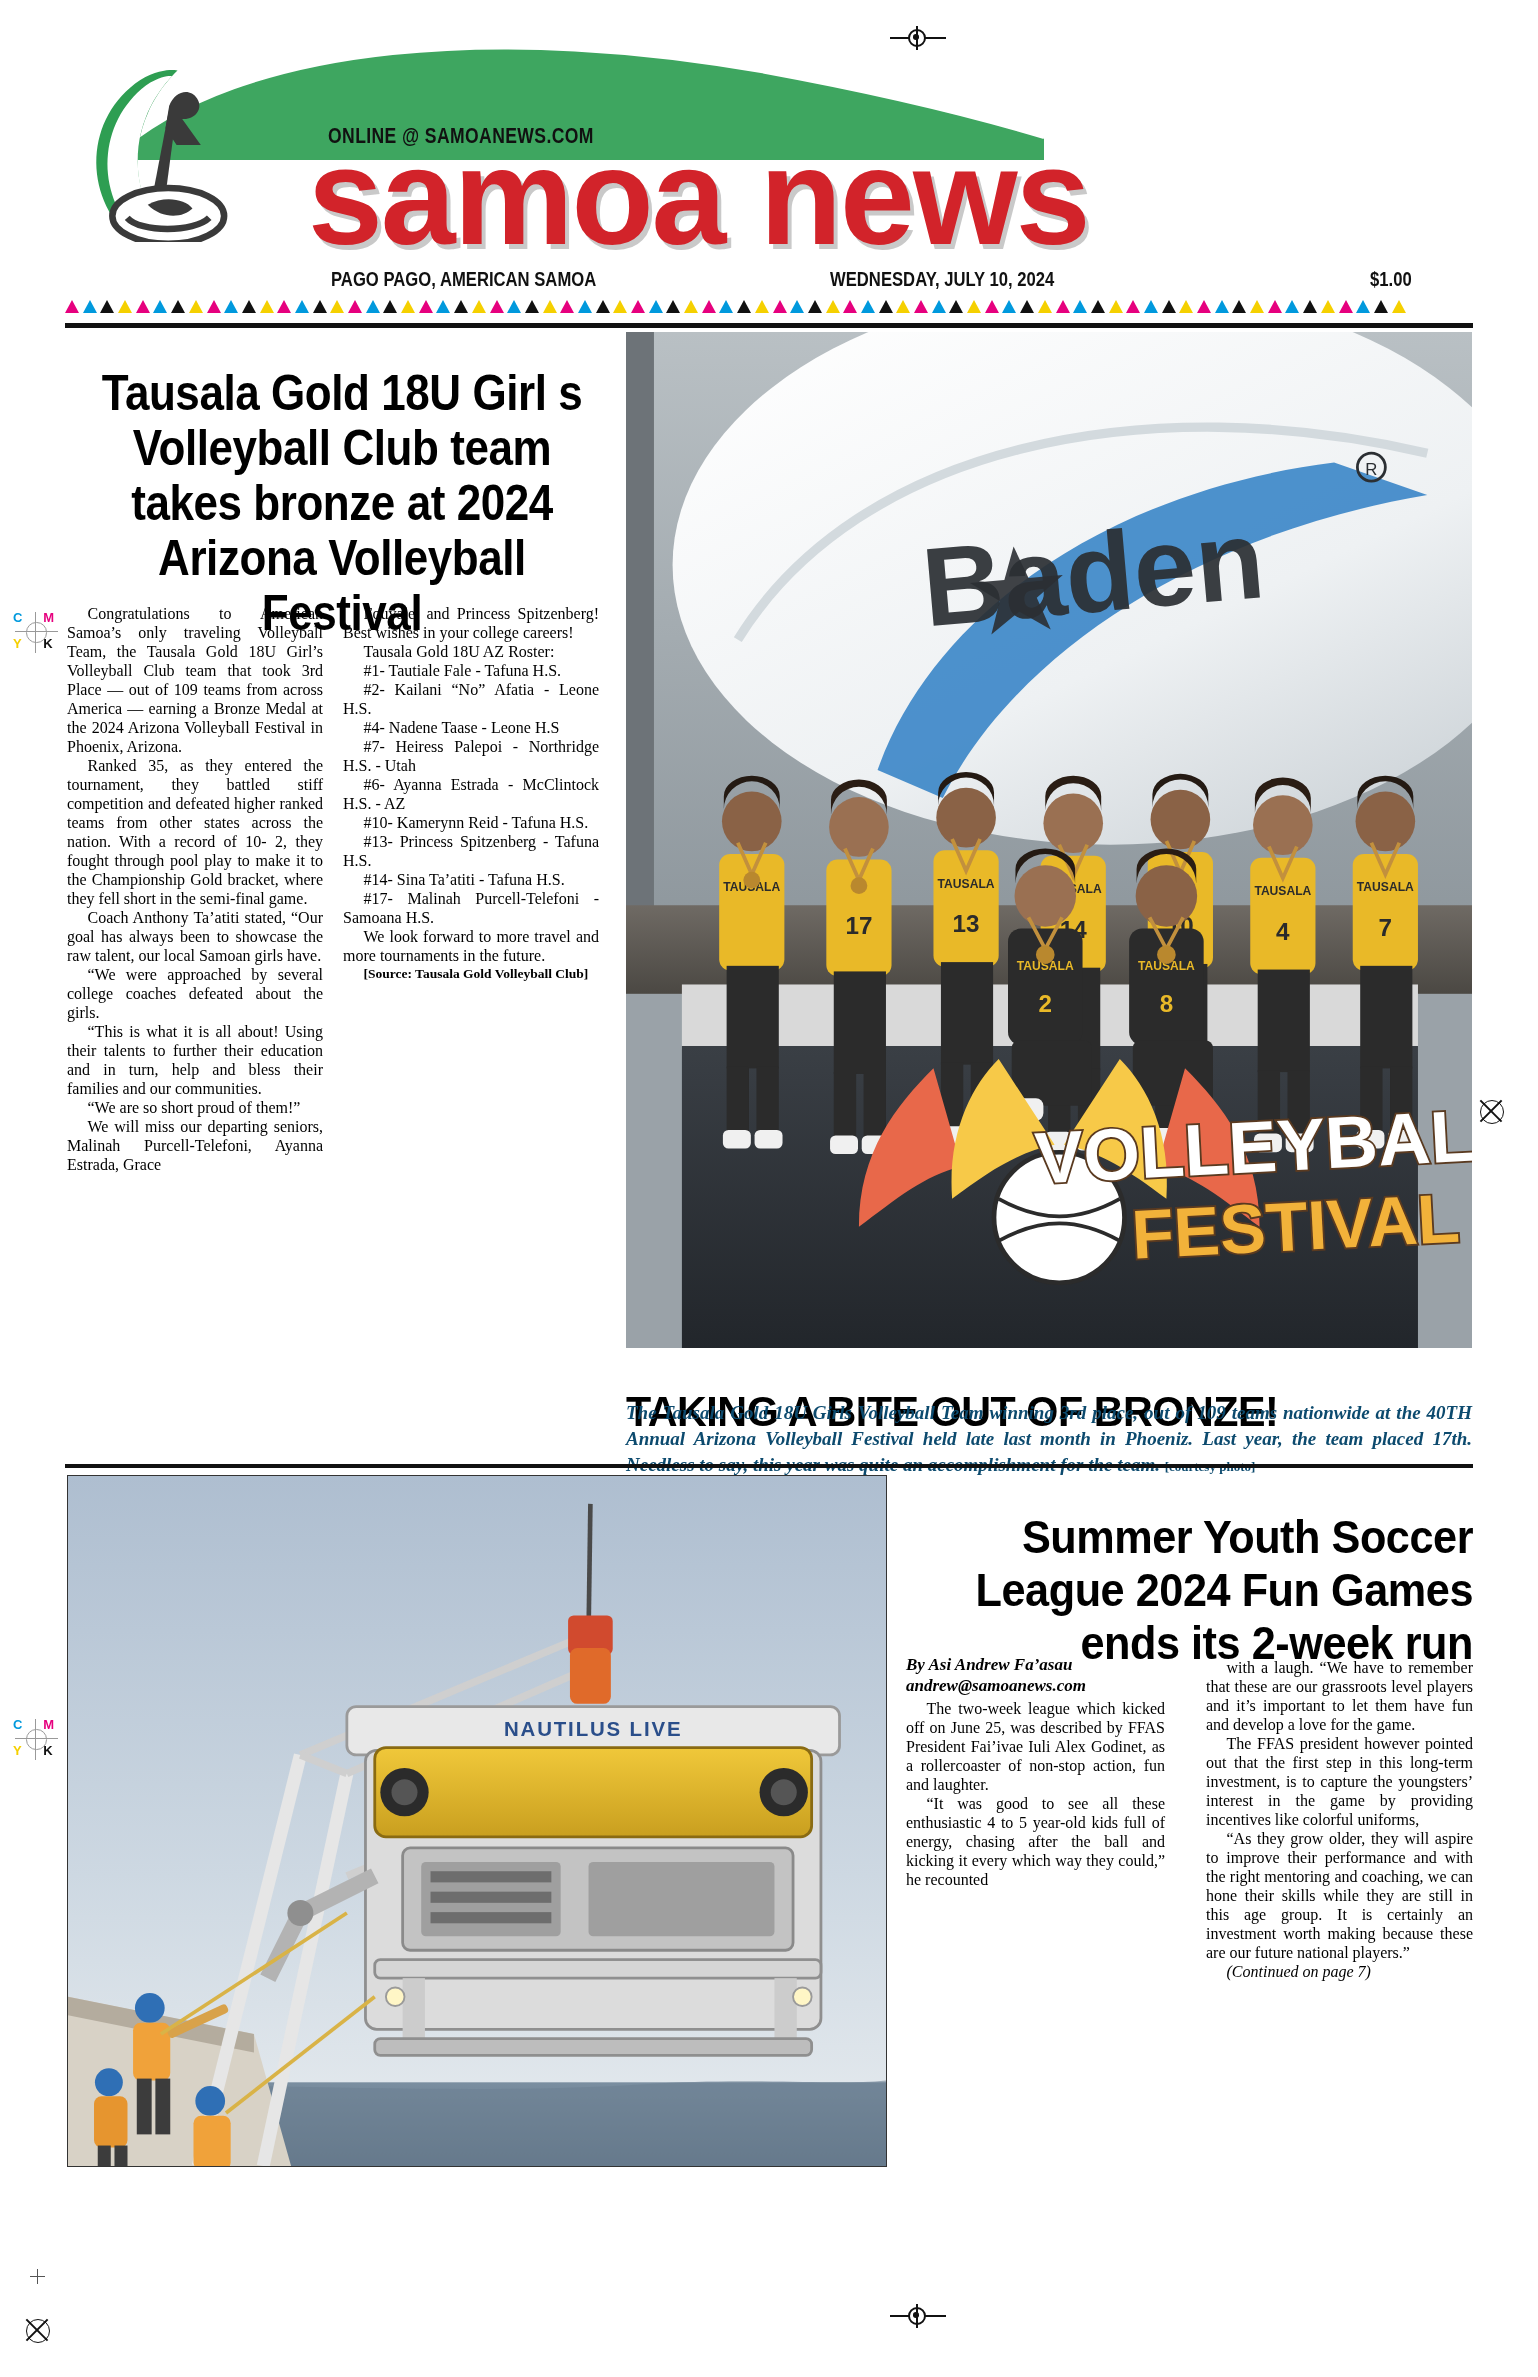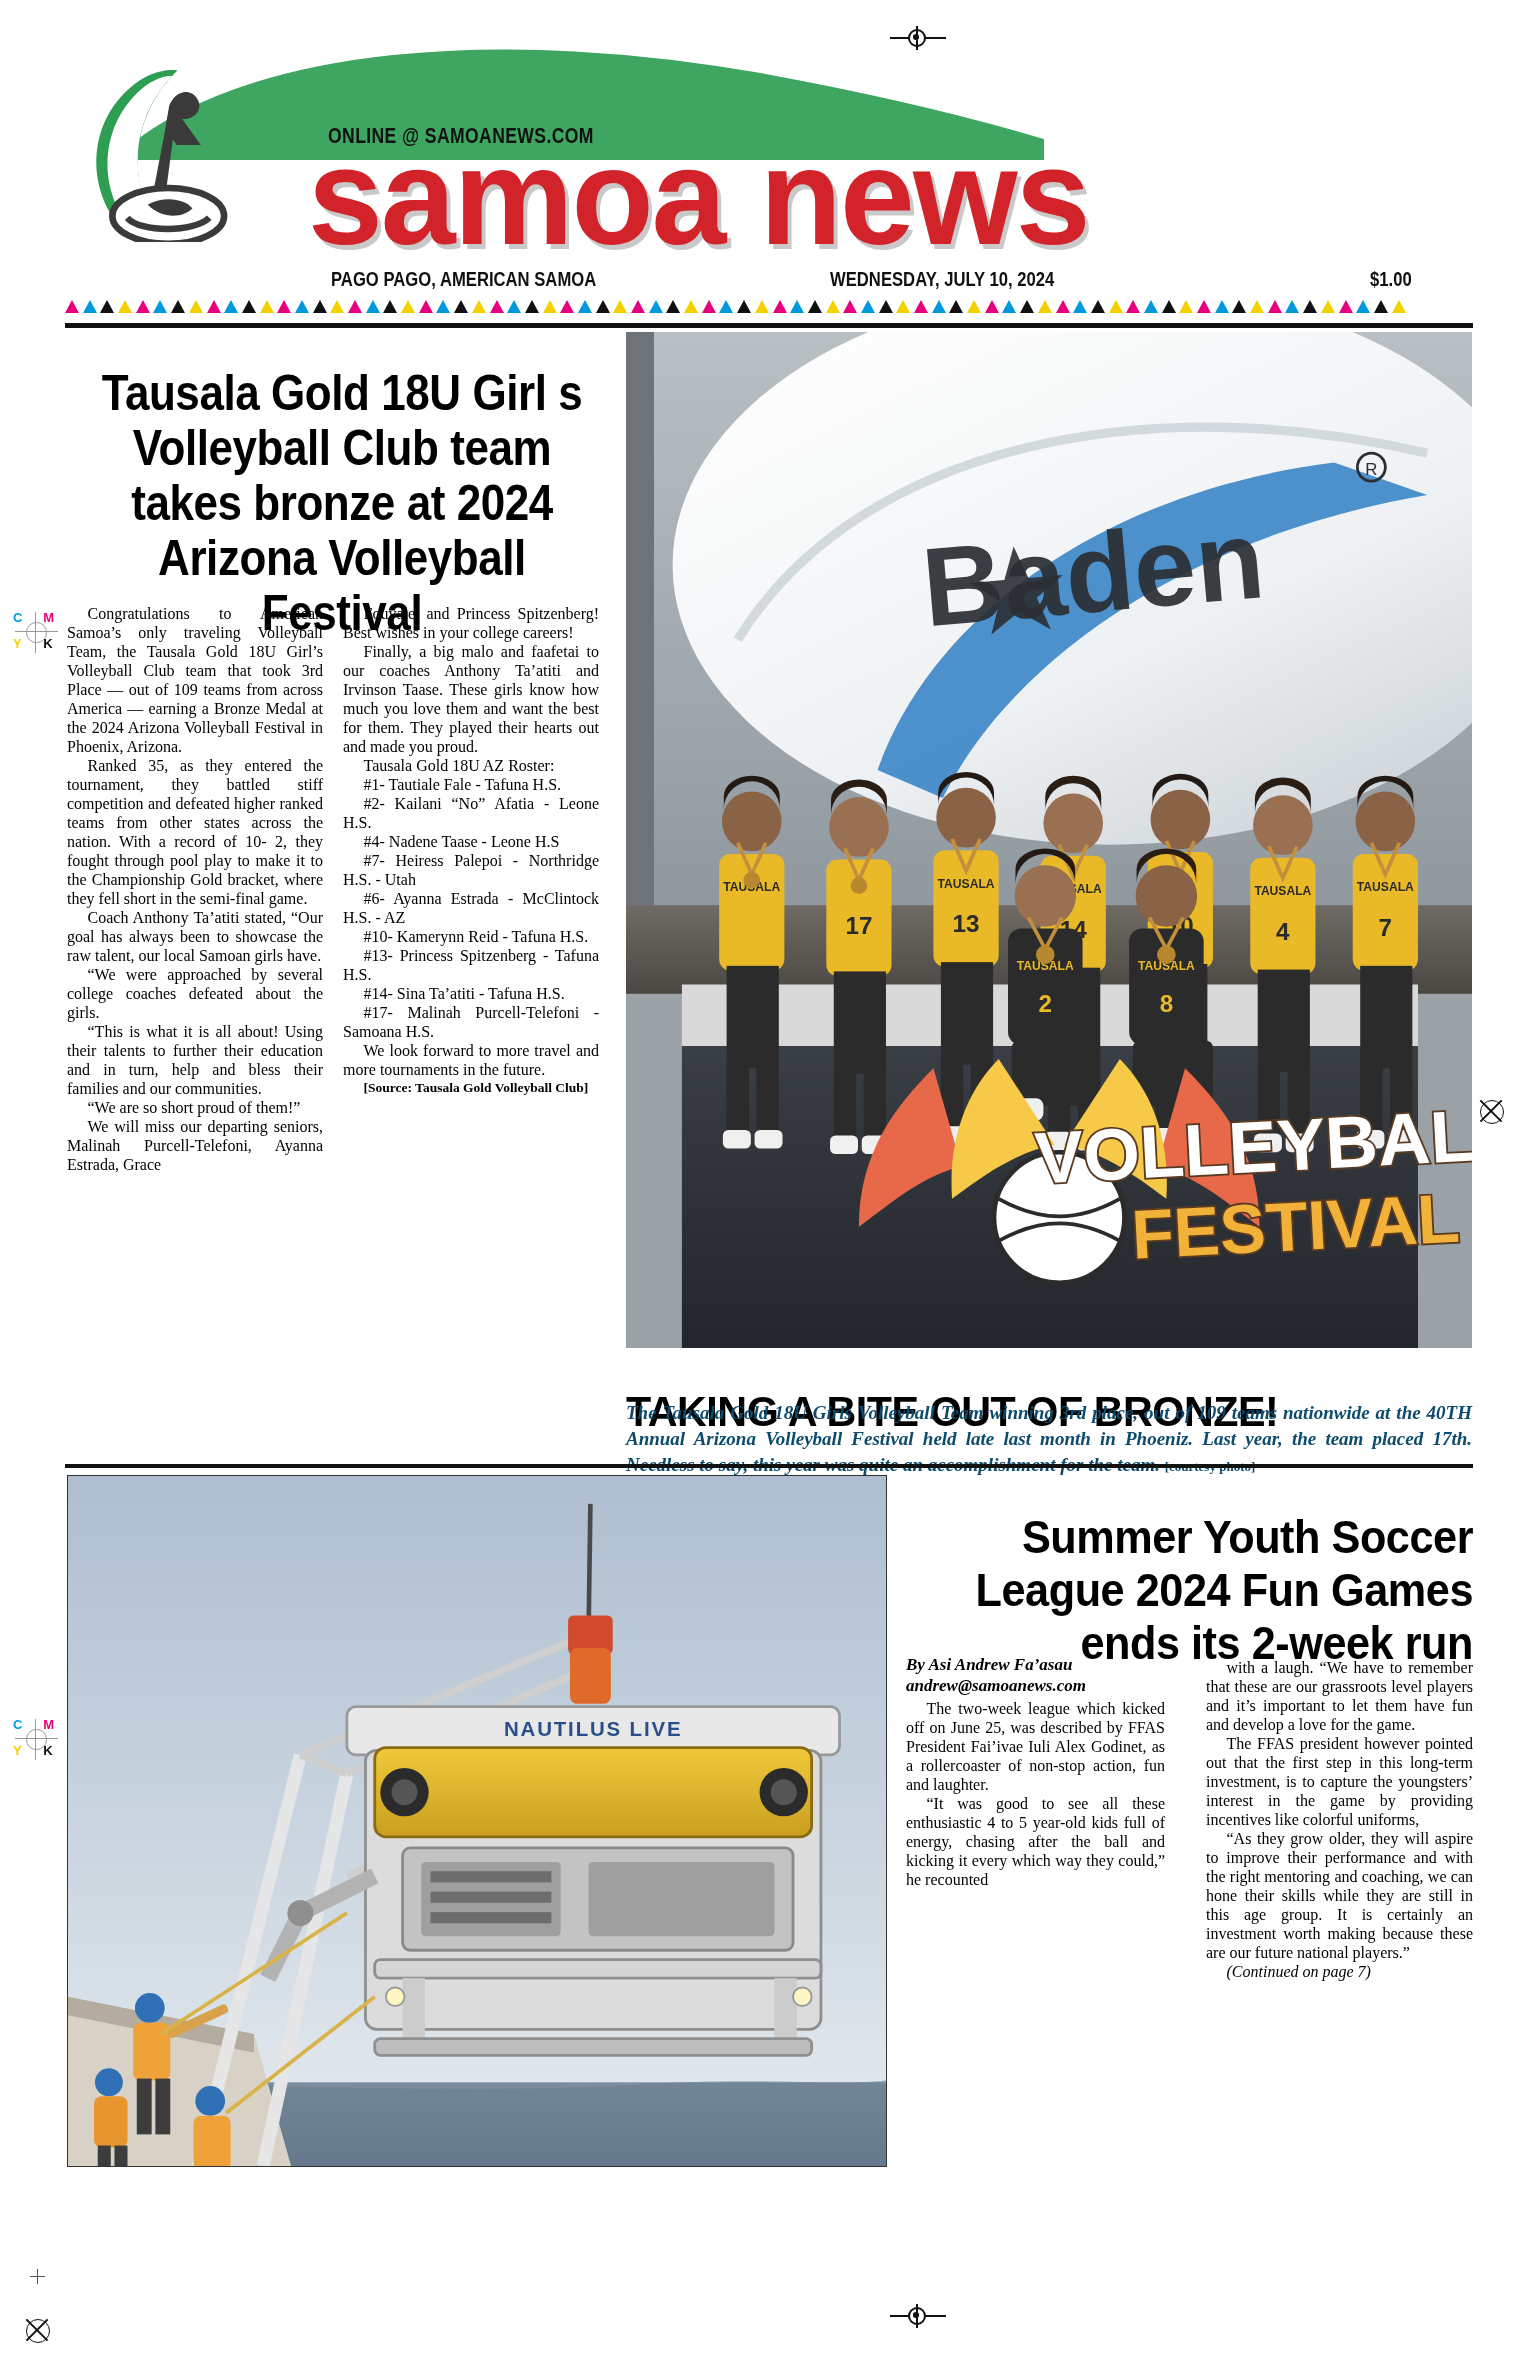--- a/index.html
+++ b/index.html
@@ -395,21 +395,20 @@
     <p>Congratulations to American Samoa’s only traveling Volleyball Team, the Tausala Gold 18U Girl’s Volleyball Club team that took 3rd Place — out of 109 teams from across America — earning a Bronze Medal at the 2024 Arizona Volleyball Festival in Phoenix, Arizona.</p>
     <p>Ranked 35, as they entered the tournament, they battled stiff competition and defeated higher ranked teams from other states across the nation. With a record of 10- 2, they fought through pool play to make it to the Championship Gold bracket, where they fell short in the semi-final game.</p>
     <p>Coach Anthony Ta’atiti stated, “Our goal has always been to showcase the raw talent, our local Samoan girls have.</p>
     <p>“We were approached by several college coaches defeated about the girls.</p>
     <p>“This is what it is all about! Using their talents to further their education and in turn, help and bless their families and our communities.</p>
     <p>“We are so short proud of them!”</p>
     <p>We will miss our departing seniors, Malinah Purcell-Telefoni, Ayanna Estrada, Grace</p>
   </div>
 <div class="col" id="s1c2">
     <p>Fouvale, and Princess Spitzenberg! Best wishes in your college careers!</p>
-    <p>Finally, a big malo and faafetai to our coaches Anthony Ta’atiti and Irvinson Taase. These girls know how much you love them and want the best for them. They played their hearts out and made you proud.</p>
     <p>Tausala Gold 18U AZ Roster:</p>
     <p>#1- Tautiale Fale - Tafuna H.S.</p>
     <p>#2- Kailani “No” Afatia - Leone H.S.</p>
     <p>#4- Nadene Taase - Leone H.S</p>
     <p>#7- Heiress Palepoi - Northridge H.S. - Utah</p>
     <p>#6- Ayanna Estrada - McClintock H.S. - AZ</p>
     <p>#10- Kamerynn Reid - Tafuna H.S.</p>
     <p>#13- Princess Spitzenberg - Tafuna H.S.</p>
     <p>#14- Sina Ta’atiti - Tafuna H.S.</p>
     <p>#17- Malinah Purcell-Telefoni - Samoana H.S.</p>

